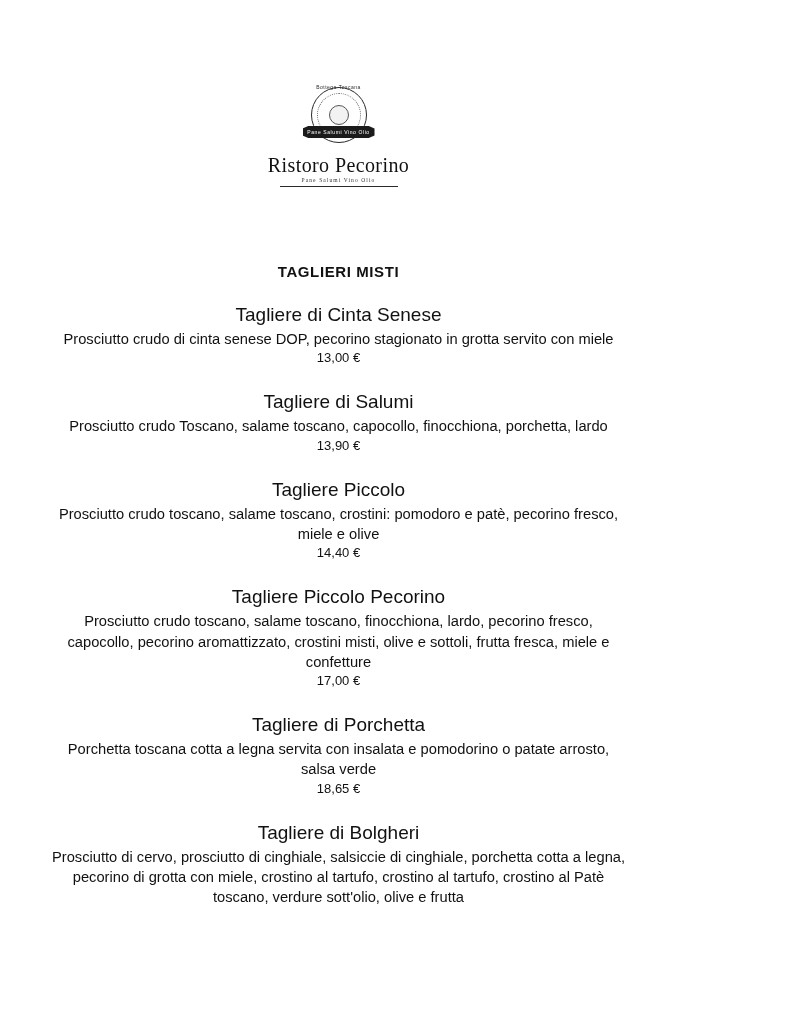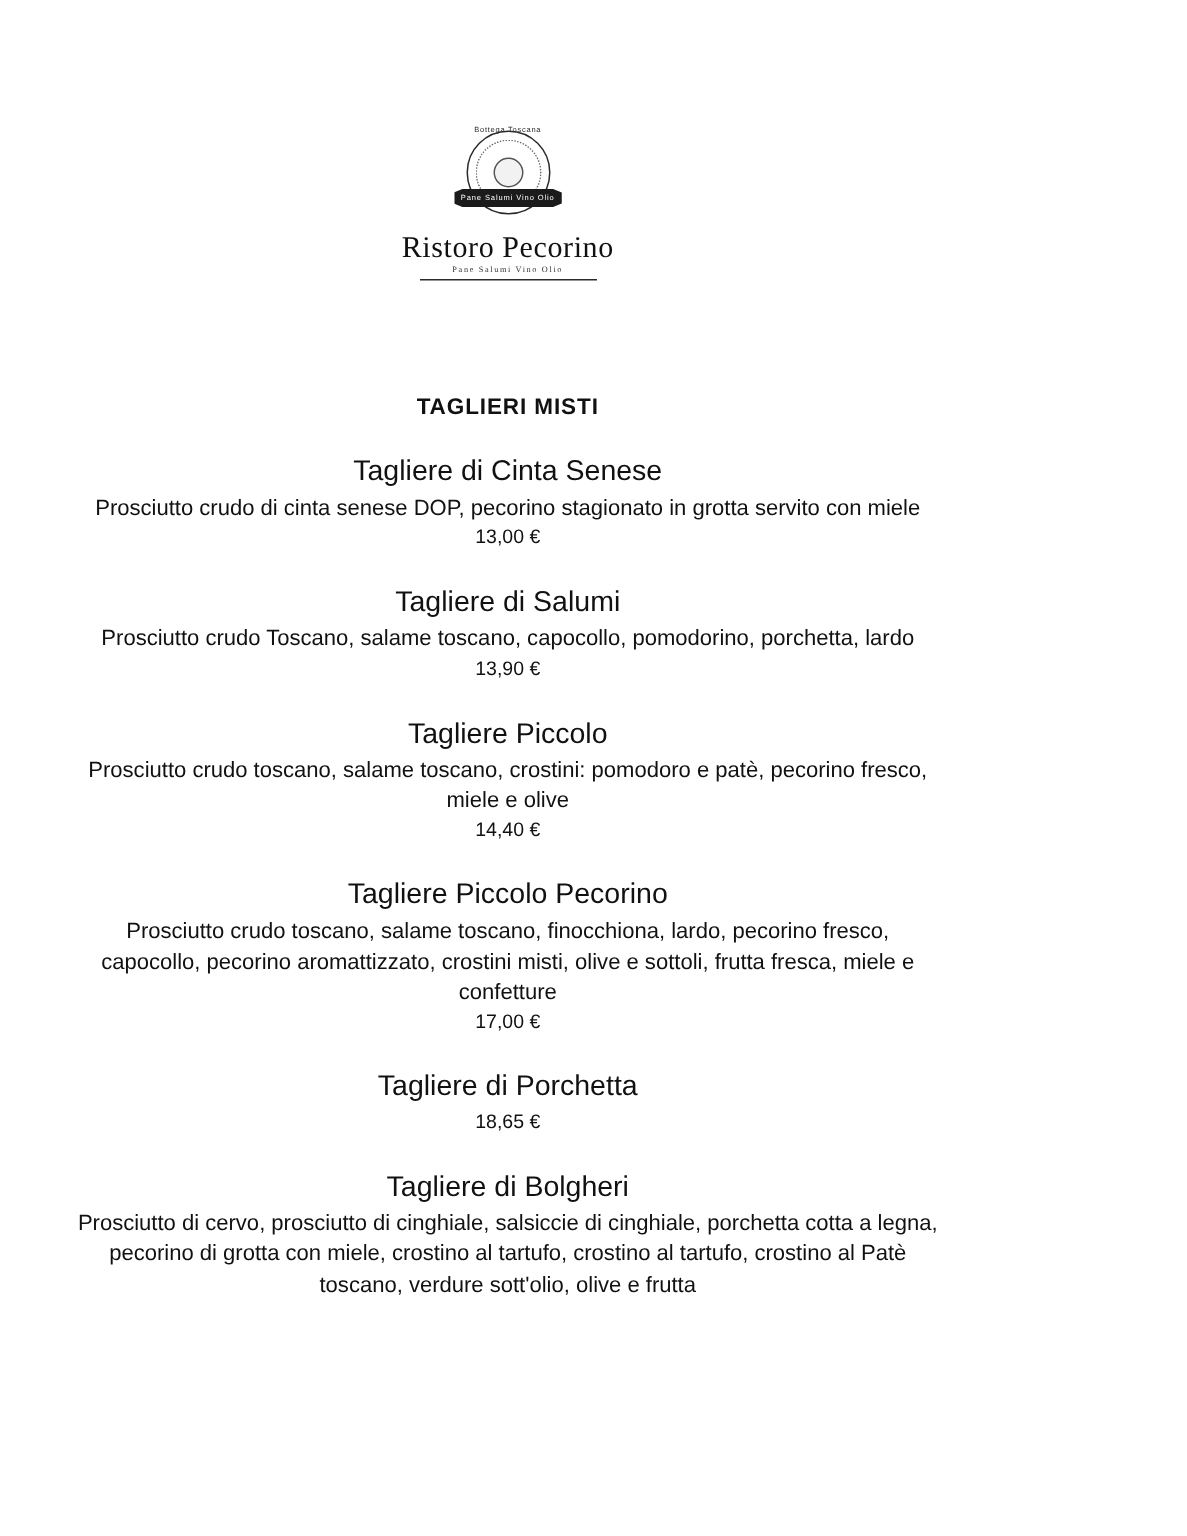--- a/index.html
+++ b/index.html
@@ -179,38 +179,39 @@
   <div class="menu">
 
     <div class="item">
       <div class="item-name">Tagliere di Cinta Senese</div>
       <div class="item-desc">Prosciutto crudo di cinta senese DOP, pecorino stagionato in grotta servito con miele</div>
       <div class="item-price">13,00 €</div>
     </div>
 
     <div class="item">
       <div class="item-name">Tagliere di Salumi</div>
-      <div class="item-desc">Prosciutto crudo Toscano, salame toscano, capocollo, pomodorino, porchetta, lardo</div>
+      <div class="item-desc">Prosciutto crudo Toscano, salame toscano, capocollo, finocchiona, porchetta, lardo</div>
       <div class="item-price">13,90 €</div>
     </div>
 
     <div class="item">
       <div class="item-name">Tagliere Piccolo</div>
       <div class="item-desc">Prosciutto crudo toscano, salame toscano, crostini: pomodoro e patè, pecorino fresco, miele e olive</div>
       <div class="item-price">14,40 €</div>
     </div>
 
     <div class="item">
       <div class="item-name">Tagliere Piccolo Pecorino</div>
       <div class="item-desc">Prosciutto crudo toscano, salame toscano, finocchiona, lardo, pecorino fresco, capocollo, pecorino aromattizzato, crostini misti, olive e sottoli, frutta fresca, miele e confetture</div>
       <div class="item-price">17,00 €</div>
     </div>
 
     <div class="item">
       <div class="item-name">Tagliere di Porchetta</div>
+      <div class="item-desc">Porchetta toscana cotta a legna servita con insalata e pomodorino o patate arrosto, salsa verde</div>
       <div class="item-price">18,65 €</div>
     </div>
 
     <div class="item">
       <div class="item-name">Tagliere di Bolgheri</div>
       <div class="item-desc">Prosciutto di cervo, prosciutto di cinghiale, salsiccie di cinghiale, porchetta cotta a legna, pecorino di grotta con miele, crostino al tartufo, crostino al tartufo, crostino al Patè toscano, verdure sott'olio, olive e frutta</div>
       <div class="item-price"></div>
     </div>
 
   </div>

